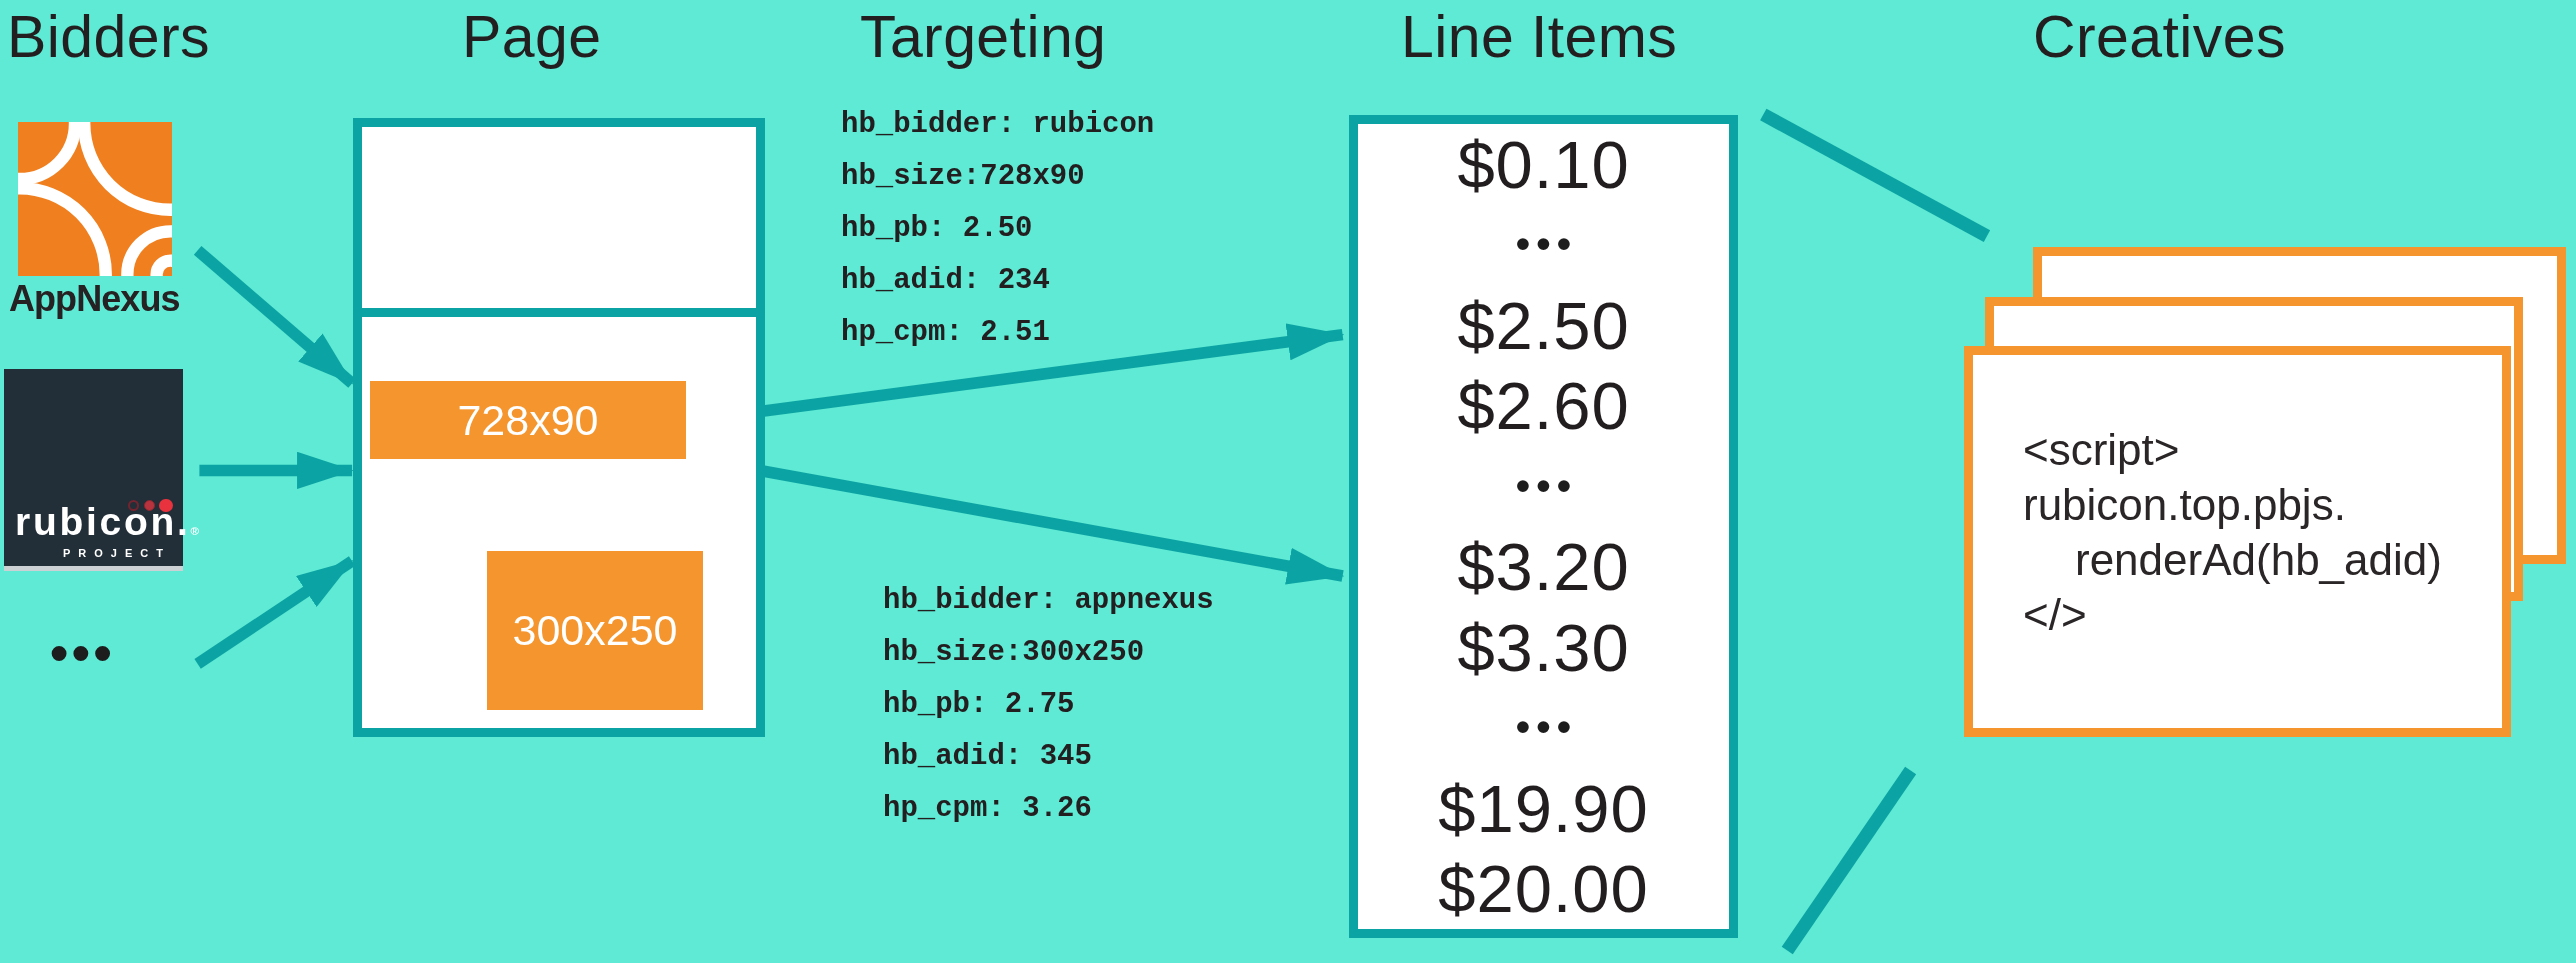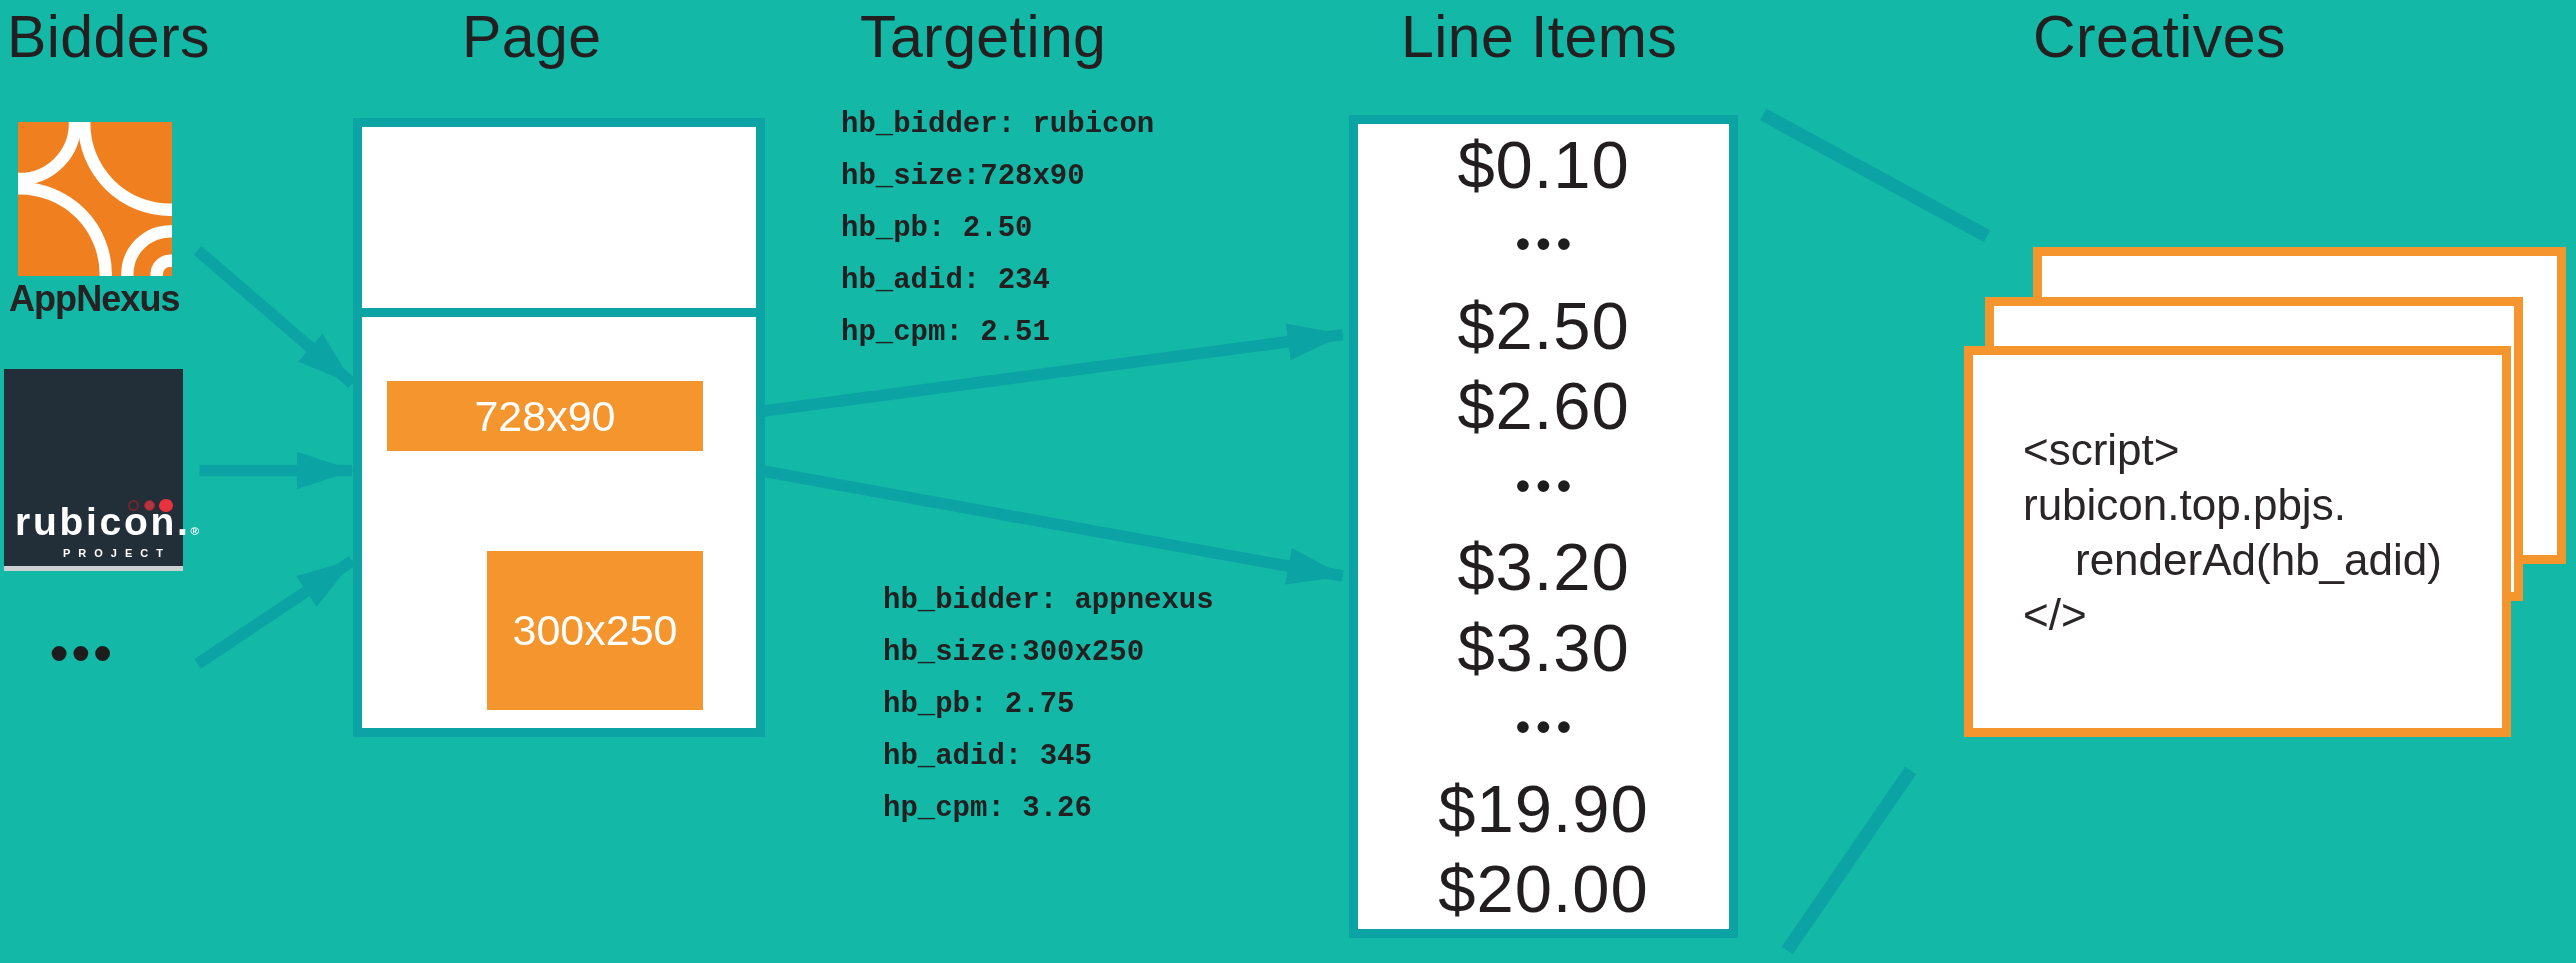--- a/index.html
+++ b/index.html
@@ -5,21 +5,21 @@
   :root{
     --teal:#0BA3A3;
     --orange:#F5952D;
     --an-orange:#F0801F;
     --dark:#231F20;
     --rubicon-bg:#222E38;
   }
   *{margin:0;padding:0;box-sizing:border-box;}
   html,body{width:2576px;height:963px;background:#ffffff;overflow:hidden;
     font-family:"Liberation Sans", sans-serif;}
-  #canvas{position:relative;width:2576px;height:963px;background:#14b8a6;}
+  #canvas{position:relative;width:2576px;height:963px;background:#5eead4;}
 
   
   .col-title{position:absolute;top:0;font-size:59px;line-height:75px;
     color:var(--dark);letter-spacing:0.4px;white-space:nowrap;}
   .t-bidders{left:7px;}
   .t-page{left:462px;}
   .t-targeting{left:860px;}
   .t-lineitems{left:1401px;}
   .t-creatives{left:2033px;}
 
@@ -48,21 +48,21 @@
   .bidder-ellipsis{position:absolute;left:50px;top:623px;font-size:52px;font-weight:bold;
     color:#1d1d1d;letter-spacing:3.6px;}
 
   
   .page-box{position:absolute;left:353px;top:118px;width:412px;height:619px;
     border:9.8px solid var(--teal);background:#fff;}
   .page-header{position:absolute;left:0;top:0;width:100%;height:190px;
     border-bottom:9.8px solid var(--teal);}
   .ad-slot{position:absolute;background:var(--orange);color:#ffffff;
     display:flex;align-items:center;justify-content:center;font-size:43px;}
-  .slot-banner{left:25px;top:254px;width:316px;height:70px;}
+  .slot-banner{left:8px;top:254px;width:316px;height:78px;}
   .slot-rect{left:125px;top:383px;width:216px;height:159px;margin-top:41px;}
 
   
   .targeting-block{position:absolute;font-size:29px;font-weight:bold;color:var(--dark);
     line-height:52px;white-space:nowrap;font-family:Liberation Mono, monospace;}
   .tb-rubicon{left:841px;top:99px;}
   .tb-appnexus{left:839px;top:575px;margin-left:44px;}
 
   
   .li-box{position:absolute;left:1349px;top:115px;width:389px;height:823px;

